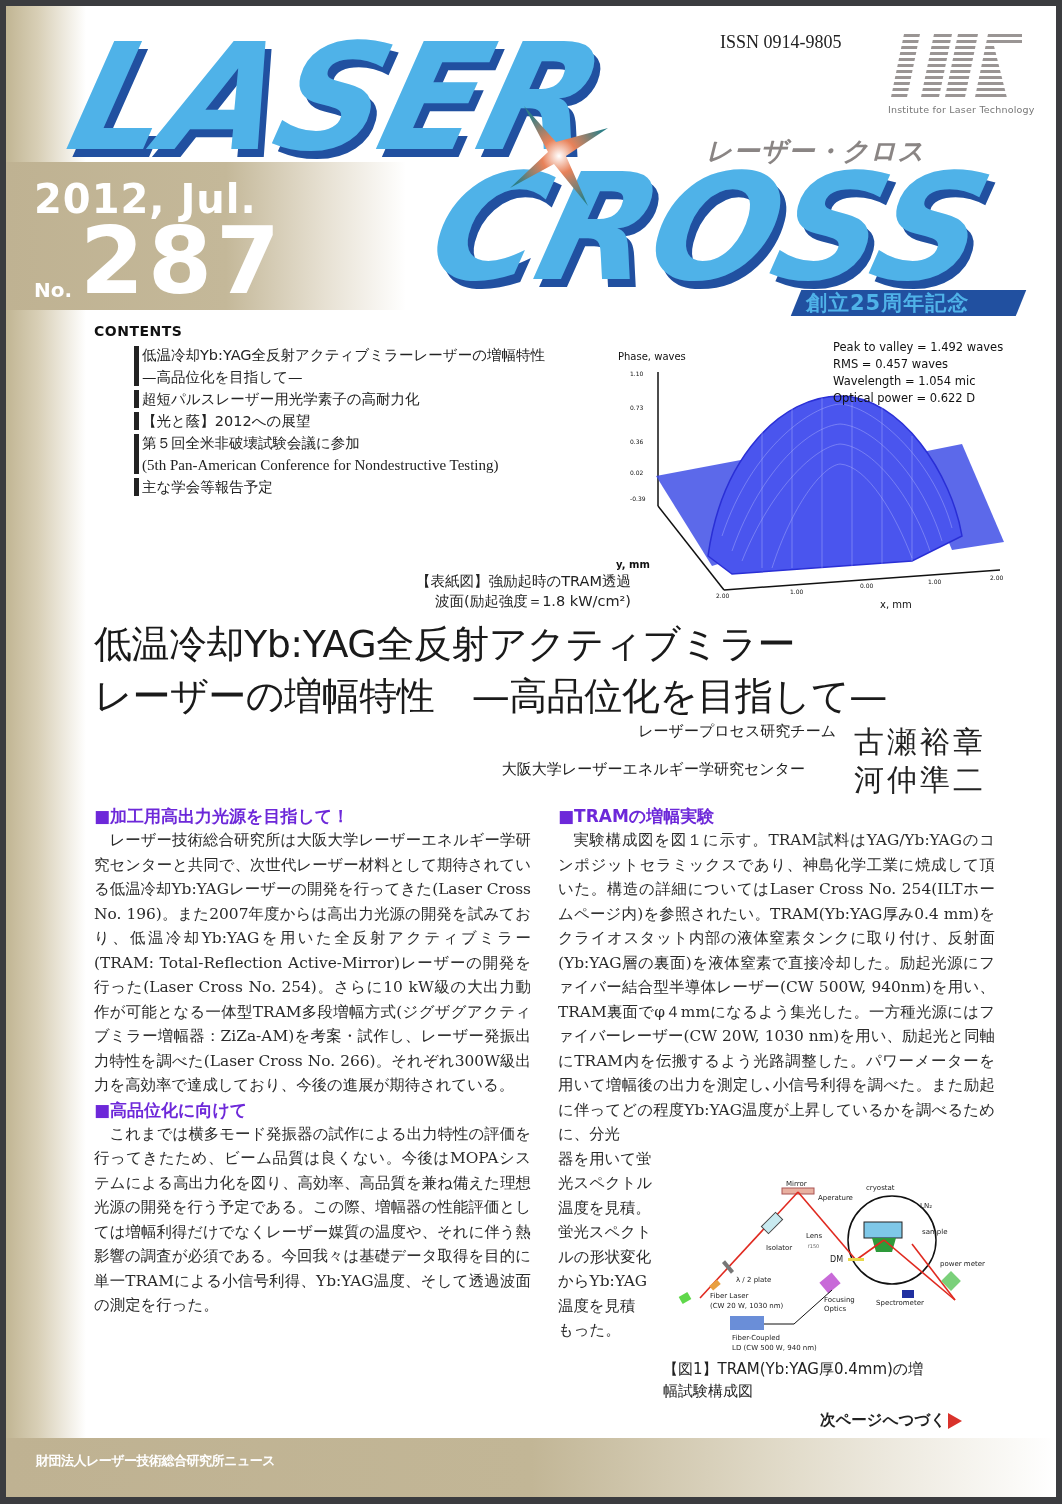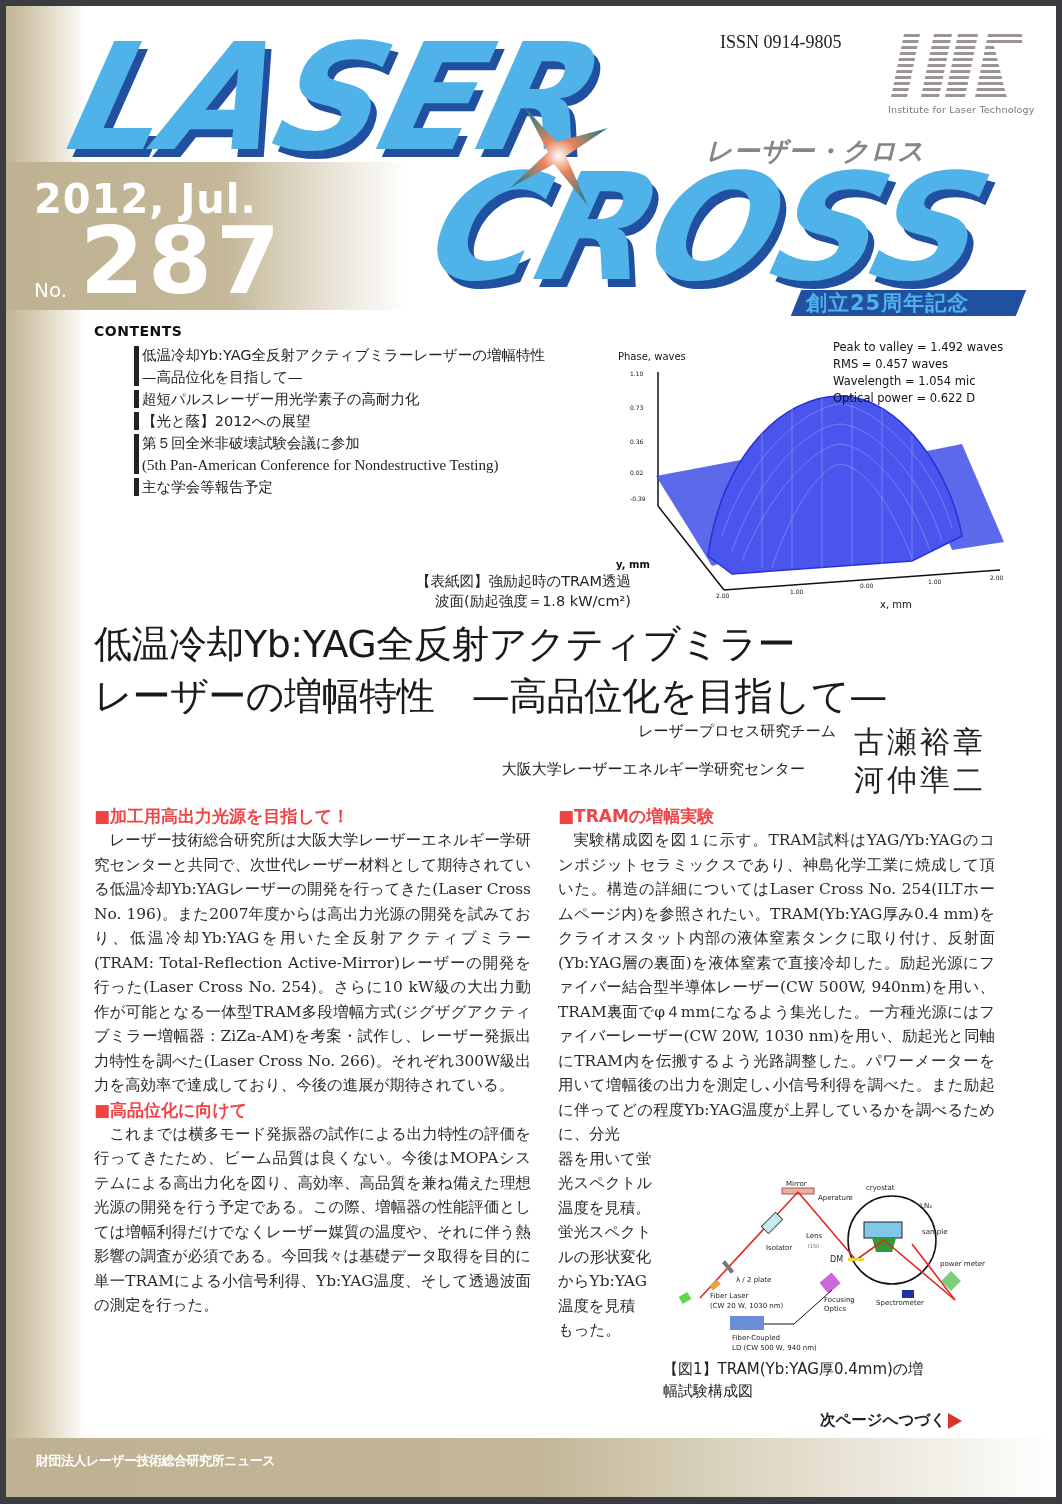--- a/index.html
+++ b/index.html
@@ -17,21 +17,21 @@
   }
   .issue-band {
     position: absolute; left: 0; top: 156px; width: 400px; height: 148px;
     background: linear-gradient(to right, #bfb292 0%, #c4b899 55%, #e7e1d3 80%, #ffffff 100%);
   }
   .issue-date {
     position: absolute; left: 28px; top: 170px; font-family: "DejaVu Sans", sans-serif;
     font-weight: bold; font-size: 40px; color: #fff; letter-spacing: 1px;
   }
   .issue-no-label {
-    position: absolute; left: 28px; top: 272px; font-weight: normal; font-size: 20px; color: #fff;
+    position: absolute; left: 28px; top: 272px; font-weight: bold; font-size: 20px; color: #fff;
   }
   .issue-no {
     position: absolute; left: 74px; top: 210px; font-weight: bold; font-size: 92px; color: #fff;
     letter-spacing: 4px; line-height: 1;
   }
 
   
   .logo-word {
     position: absolute; font-family: "DejaVu Sans", sans-serif; font-weight: bold;
     font-style: italic; color: #4fb2e8; letter-spacing: -2px; line-height: 1;
@@ -79,21 +79,21 @@
     letter-spacing: -0.5px;
   }
   .author-row { position: absolute; right: 70px; display: flex; align-items: flex-start; color: #222; }
   .author-aff { font-size: 15px; margin-right: 18px; }
   .author-name { font-family: "DejaVu Serif", serif; font-size: 30px; letter-spacing: 3px; }
 
   
   .col { position: absolute; font-family: "DejaVu Serif", serif; font-size: 15.4px; line-height: 24.5px; color: #2a2a2a; text-align: justify; }
   .col-left { left: 88px; top: 798px; width: 437px; }
   .col-right { left: 552px; top: 798px; width: 437px; }
-  .sec-head { font-family: "DejaVu Sans", sans-serif; font-weight: bold; font-size: 17px; color: #ef4444; line-height: 24px; }
+  .sec-head { font-family: "DejaVu Sans", sans-serif; font-weight: bold; font-size: 17px; color: #6d28d9; line-height: 24px; }
   .para { text-indent: 1em; }
   .narrow { width: 110px; }
 
   .fig1 { position: absolute; left: 664px; top: 1172px; width: 330px; height: 180px; }
   .fig1-caption { position: absolute; left: 657px; top: 1352px; width: 340px; font-size: 15px; line-height: 22px; color: #222; }
   .next-page { position: absolute; left: 814px; top: 1404px; font-size: 15.5px; font-weight: bold; color: #222; display: flex; align-items: center; }
   .next-arrow { width: 0; height: 0; border-top: 8px solid transparent; border-bottom: 8px solid transparent; border-left: 14px solid #d9322b; margin-left: 2px; }
 
   .footer-band {
     position: absolute; left: 0; top: 1432px; width: 1050px; height: 60px;

